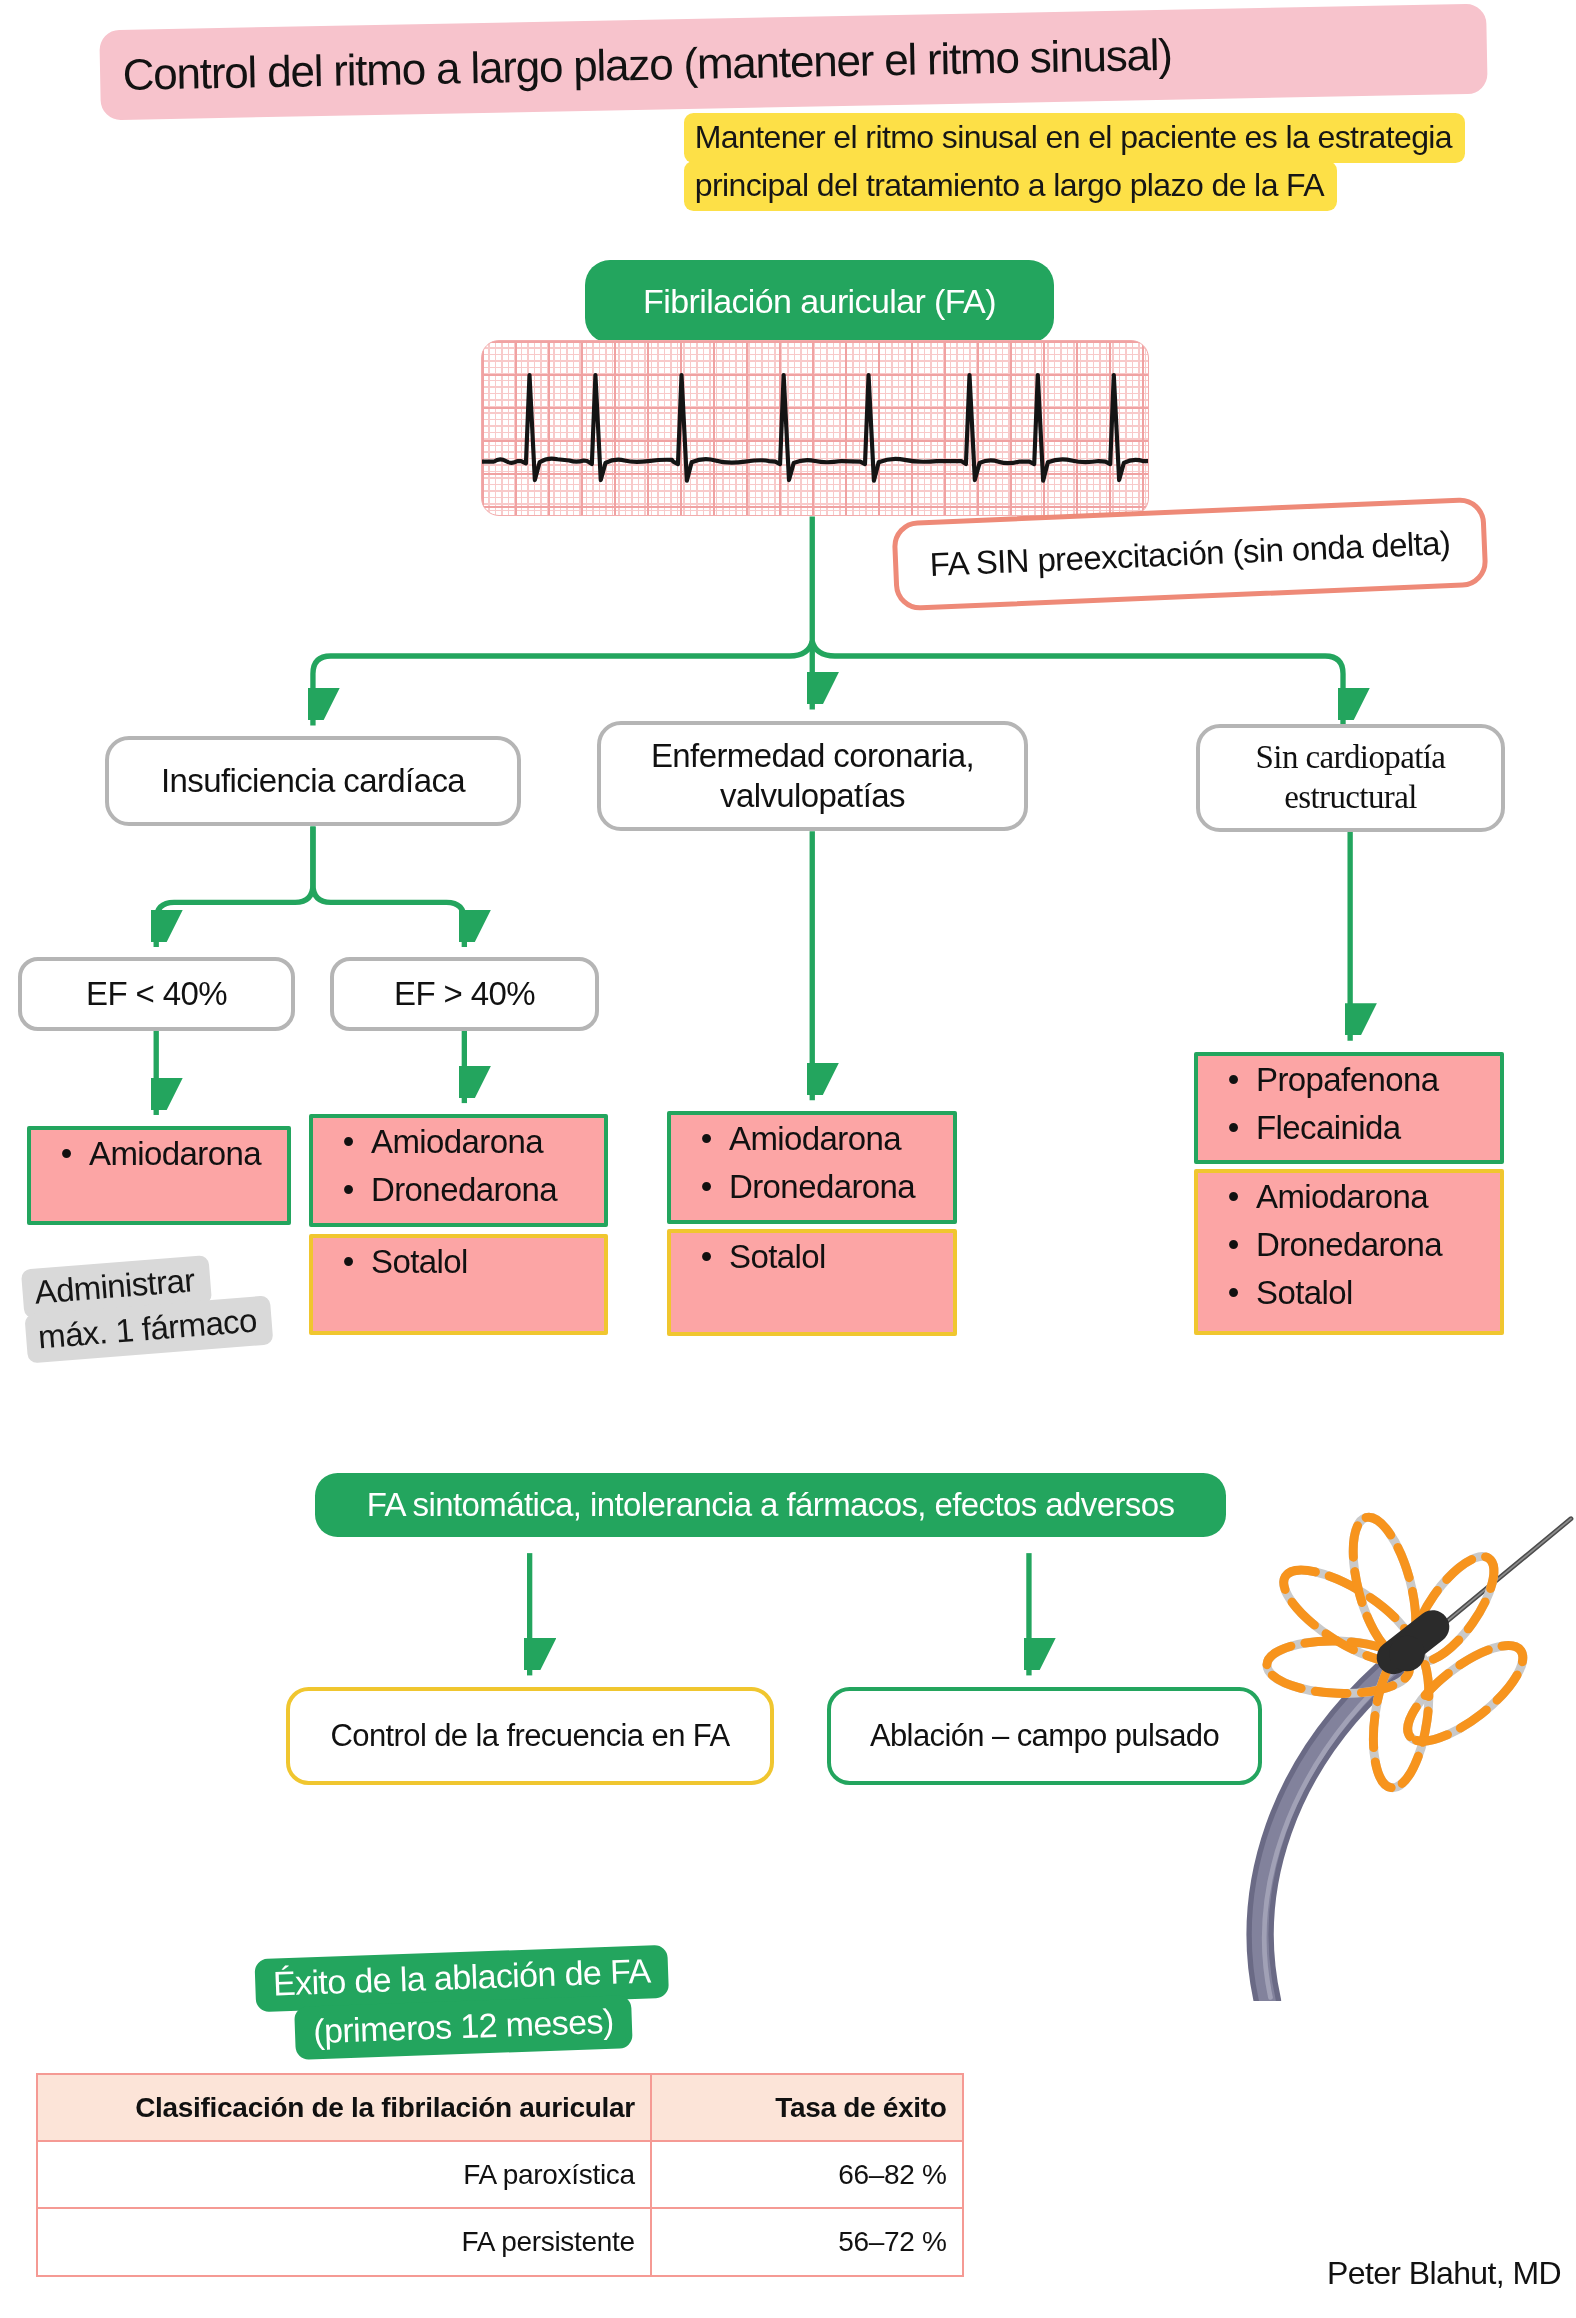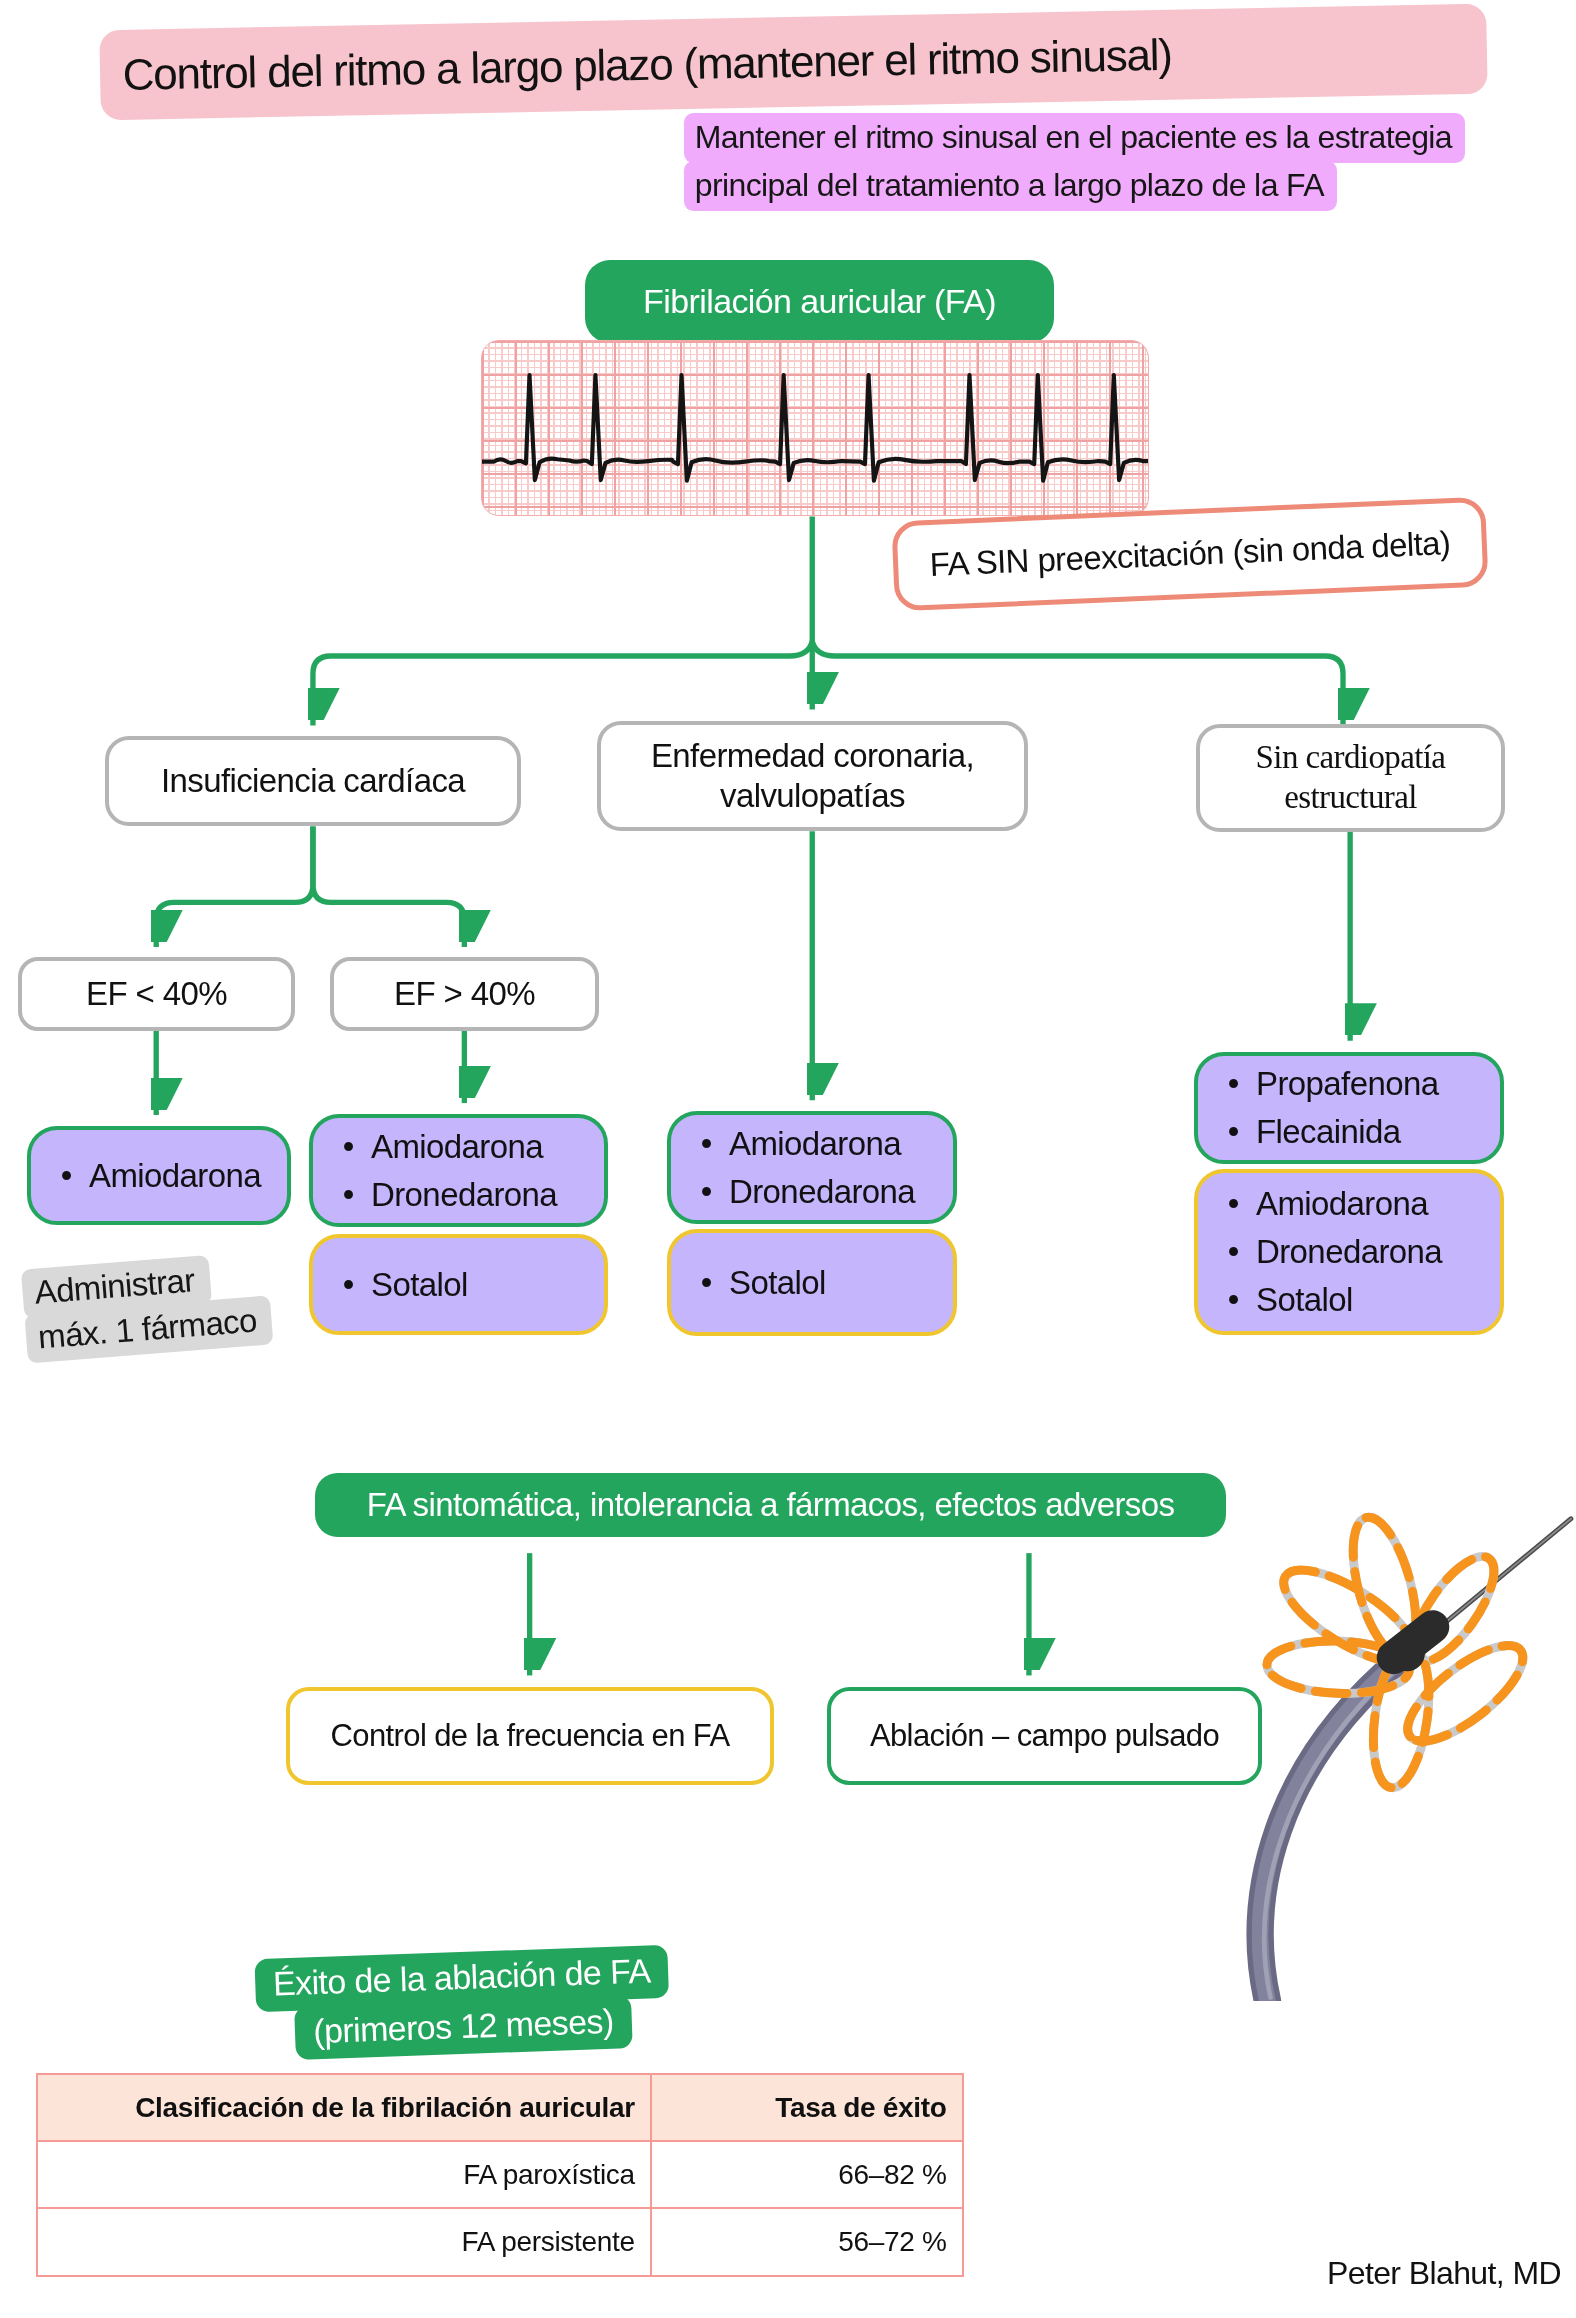--- a/index.html
+++ b/index.html
@@ -7,21 +7,21 @@
         font-family:"Liberation Sans",sans-serif;color:#111;}
   .abs{position:absolute;}
 
   
   .title-band{left:100px;top:16.6px;width:1387px;height:90px;background:#f7c3cc;
     border-radius:20px;transform:rotate(-1.1deg);display:flex;align-items:center;padding-left:22.6px;box-sizing:border-box;}
   .title-band span{font-size:44px;letter-spacing:-1.2px;color:#121212;}
 
   
   .note-yellow{left:684px;top:113px;width:890px;}
-  .note-yellow .hl{display:table;background:#f0abfc;color:#161616;font-size:32px;letter-spacing:-0.6px;
+  .note-yellow .hl{display:table;background:#fde047;color:#161616;font-size:32px;letter-spacing:-0.6px;
     padding:6px 13px 7.1px 10.7px;border-radius:9.5px;margin-bottom:-2.4px;}
 
   
   .node-green{background:#23a55e;color:#fff;border-radius:25px;display:flex;align-items:center;justify-content:center;text-align:center;}
   .fa-root{left:585px;top:260px;width:469px;height:83px;font-size:34px;letter-spacing:-0.6px;}
 
   
   .ecg{left:481px;top:340px;width:668px;height:176px;border-radius:18px;overflow:hidden;
     background-color:#fff;
     background-image:
@@ -36,21 +36,21 @@
   .callout-pink{left:893px;top:509px;width:594px;height:90px;background:#fff;
     border:5.3px solid #ee8a78;border-radius:26px;transform:rotate(-2.4deg);
     display:flex;align-items:center;justify-content:center;font-size:33px;letter-spacing:-0.6px;box-sizing:border-box;}
 
   
   .box-gray{background:#fff;border:4.2px solid #b5b5b5;border-radius:24px;box-sizing:border-box;
     display:flex;flex-direction:column;align-items:center;justify-content:center;text-align:center;
     font-size:33px;letter-spacing:-0.6px;line-height:1.2;}
 
   
-  .box-list{background:#c4b5fd;border-radius:30px;box-sizing:border-box;display:flex;align-items:center;}
+  .box-list{background:#fca5a5;border-radius:2px;box-sizing:border-box;display:flex;}
   .bd-green{border:4.7px solid #23a55e;}
   .bd-yellow{border:4.7px solid #f0c62f;}
   .box-list ul{margin:0;padding-left:38px;list-style:none;}
   .box-list li{font-size:33px;letter-spacing:-0.6px;line-height:1.45;position:relative;padding-left:20px;}
   .box-list li::before{content:"•";position:absolute;left:-8.3px;top:0;}
 
   
   .note-gray{left:24px;top:1260px;transform:rotate(-4.5deg);}
   .note-gray .gl{display:table;background:#d9d9d9;color:#161616;font-size:33px;letter-spacing:-0.6px;
     padding:4.7px 15.4px 6px 12px;border-radius:9.5px;margin-bottom:-3.6px;}

